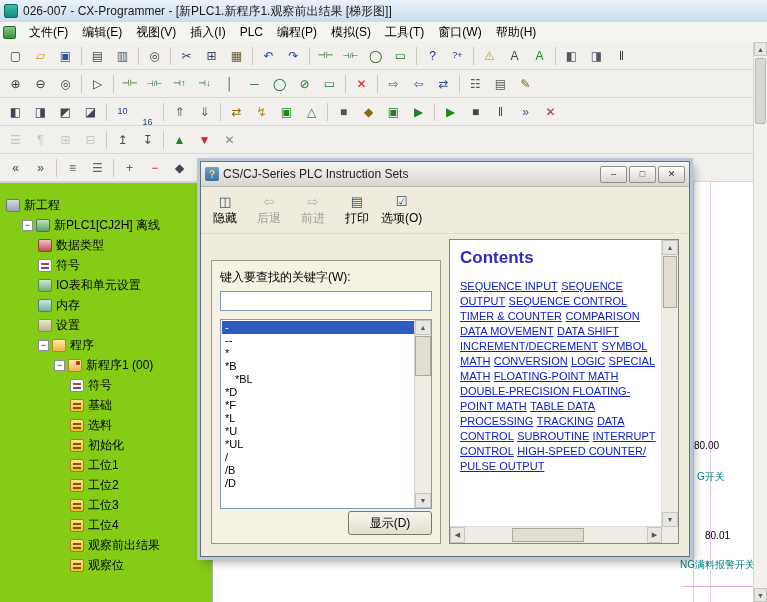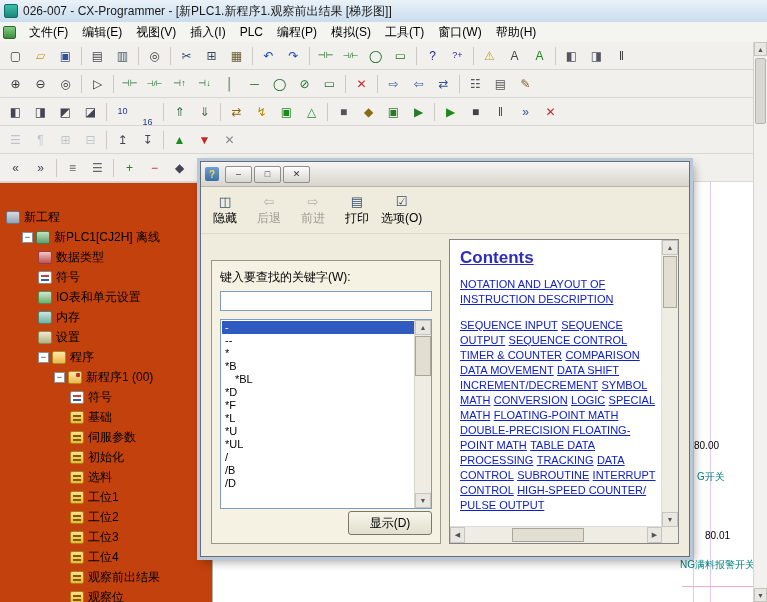--- a/index.html
+++ b/index.html
@@ -15,23 +15,23 @@
   .mdiicon{width:13px;height:13px;margin:0 6px 0 3px;flex:none;border-radius:2px;
     background:linear-gradient(#83cd83,#3d8b3d);border:1px solid #2c6b2c;box-sizing:border-box;}
   .menuitem{padding:2px 7px;white-space:nowrap;}
   .tbrow{position:absolute;left:0;right:14px;height:27px;background:#f1f0ec;
     border-bottom:1px solid #d9d7d1;display:flex;align-items:center;padding-left:3px;overflow:hidden;}
   .tbtn{width:23px;height:22px;margin:0 1px;display:inline-flex;align-items:center;
     justify-content:center;font-size:12px;line-height:1;flex:none;cursor:default;}
   .tbtn.disabled{opacity:.45;}
   .tsep{width:1px;height:18px;background:#ccc9c3;margin:0 3px;flex:none;}
   
-  .treepanel{position:absolute;left:0;top:182px;width:213px;bottom:0;background:#c2410c;
+  .treepanel{position:absolute;left:0;top:182px;width:213px;bottom:0;background:#84cc16;
     border-right:1px solid #b2b0aa;border-top:1px solid #d4d2cc;box-sizing:border-box;
-    padding-top:24px;overflow:hidden;font-size:12px;}
+    padding-top:12px;overflow:hidden;font-size:12px;}
   .titem{height:20px;display:flex;align-items:center;white-space:nowrap;}
   .texp{width:9px;height:9px;border:1px solid #8a909a;background:#fff;color:#222;
     font-size:9px;line-height:7px;display:inline-flex;align-items:center;justify-content:center;
     margin-right:3px;flex:none;box-sizing:content-box;}
   .ticon{width:14px;height:13px;margin-right:4px;flex:none;border-radius:2px;position:relative;box-sizing:border-box;}
   .ic-workspace{background:linear-gradient(#d4dbe2,#98a4b3);border:1px solid #6b7685;}
   .ic-plc{background:linear-gradient(#bfe3bf,#5f9f6f);border:1px solid #3f7f4f;}
   .ic-datatypes{background:linear-gradient(#f2c5c5,#c05050);border:1px solid #904040;}
   .ic-symbols{background:#fff;border:1px solid #8a8a8a;}
   .ic-symbols::before{content:"";position:absolute;left:2px;right:2px;top:3px;height:2px;background:#c04040;box-shadow:0 4px 0 #3a5fa0;}
@@ -89,21 +89,21 @@
   .lb-scroll{position:absolute;top:0;right:0;bottom:0;width:16px;background:#efede3;border-left:1px solid #d8d5c8;}
   .lb-up{position:absolute;top:0;left:0;right:0;height:15px;}
   .lb-dn{position:absolute;bottom:0;left:0;right:0;height:15px;}
   .lb-th{position:absolute;top:16px;left:0;right:0;height:38px;background:#e2dfd2;border:1px solid #a9a796;}
   .display-btn{position:absolute;right:8px;bottom:8px;width:84px;height:24px;
     background:linear-gradient(#f7f5eb,#e2dfcf);border:1px solid #7a7866;border-radius:3px;
     font-size:12px;font-family:inherit;}
   .right-panel{position:absolute;left:248px;top:77px;right:10px;bottom:12px;background:#fff;
     border:1px solid #858585;box-sizing:border-box;}
   .rp-content{position:absolute;top:0;left:0;right:16px;bottom:16px;padding:8px 3px 4px 10px;overflow:hidden;}
-  .contents-heading{font-size:17px;font-weight:bold;color:#2c2cbe;margin-bottom:9px;text-decoration:underline;}
+  .contents-heading{font-size:17px;font-weight:bold;color:#2c2cbe;margin-bottom:9px;}
   .link{color:#1020c8;text-decoration:underline;font-size:11px;line-height:15px;cursor:pointer;}
   .links{margin-top:11px;width:200px;}
   .rp-vscroll{position:absolute;top:0;right:0;bottom:16px;width:16px;background:#efede3;border-left:1px solid #ddd;}
   .rp-hscroll{position:absolute;left:0;right:16px;bottom:0;height:16px;background:#efede3;border-top:1px solid #ddd;}
   .rv-up{position:absolute;top:0;left:0;right:0;height:15px;}
   .rv-dn{position:absolute;bottom:0;left:0;right:0;height:15px;}
   .rv-th{position:absolute;top:16px;left:1px;right:1px;height:50px;background:#e2dfd2;border:1px solid #a9a796;}
   .rh-l{position:absolute;left:0;top:0;bottom:0;width:15px;}
   .rh-r{position:absolute;right:0;top:0;bottom:0;width:15px;}
   .rh-th{position:absolute;left:62px;top:1px;bottom:1px;width:70px;background:#e2dfd2;border:1px solid #a9a796;}
@@ -279,29 +279,25 @@
     <div class="titem" style="padding-left: 70px;">
       <span class="ticon ic-symbols"></span>
       <span>符号</span>
     </div>
     <div class="titem" style="padding-left: 70px;">
       <span class="ticon ic-section"></span>
       <span>基础</span>
     </div>
     <div class="titem" style="padding-left: 70px;">
       <span class="ticon ic-section"></span>
-      <span>伺服参数</span>
+      <span>选料</span>
     </div>
     <div class="titem" style="padding-left: 70px;">
       <span class="ticon ic-section"></span>
       <span>初始化</span>
-    </div>
-    <div class="titem" style="padding-left: 70px;">
-      <span class="ticon ic-section"></span>
-      <span>选料</span>
     </div>
     <div class="titem" style="padding-left: 70px;">
       <span class="ticon ic-section"></span>
       <span>工位1</span>
     </div>
     <div class="titem" style="padding-left: 70px;">
       <span class="ticon ic-section"></span>
       <span>工位2</span>
     </div>
     <div class="titem" style="padding-left: 70px;">
@@ -334,20 +330,21 @@
 
 <div class="vscroll">
   <div class="sqb vs-up">▲</div>
   <div class="vs-th"></div>
   <div class="sqb vs-dn">▼</div>
 </div>
 
 <div class="dialog">
   <div class="dlg-title">
     <span class="helpicon">?</span>
+    <span class="dtext">CS/CJ-Series PLC Instruction Sets</span>
     <span id="dlg-controls"><span class="dctl">–</span><span class="dctl">□</span><span class="dctl">✕</span></span>
   </div>
   <div class="dlg-toolbar" id="dlg-toolbar">
       <div class="dbtn">
         <span class="dico">◫</span>
         <span>隐藏</span>
       </div>
       <div class="dbtn disabled">
         <span class="dico">⇦</span>
         <span>后退</span>
@@ -390,23 +387,20 @@
         <div class="lb-th"></div>
         <div class="sqb lb-dn">▼</div>
       </div>
     </div>
     <button class="display-btn">显示(D)</button>
   </div>
 
   <div class="right-panel">
     <div class="rp-content">
       <div class="contents-heading">Contents</div>
-      <div style="width:200px">
-        <a class="link">NOTATION AND LAYOUT OF INSTRUCTION DESCRIPTION</a>
-      </div>
       <div class="links" id="links"><a class="link">SEQUENCE INPUT</a>  <a class="link">SEQUENCE OUTPUT</a>  <a class="link">SEQUENCE CONTROL</a>  <a class="link">TIMER &amp; COUNTER</a>  <a class="link">COMPARISON</a>  <a class="link">DATA MOVEMENT</a>  <a class="link">DATA SHIFT</a>  <a class="link">INCREMENT/DECREMENT</a>  <a class="link">SYMBOL MATH</a>  <a class="link">CONVERSION</a>  <a class="link">LOGIC</a>  <a class="link">SPECIAL MATH</a>  <a class="link">FLOATING-POINT MATH</a>  <a class="link">DOUBLE-PRECISION FLOATING-POINT MATH</a>  <a class="link">TABLE DATA PROCESSING</a>  <a class="link">TRACKING</a>  <a class="link">DATA CONTROL</a>  <a class="link">SUBROUTINE</a>  <a class="link">INTERRUPT CONTROL</a>  <a class="link">HIGH-SPEED COUNTER/ PULSE OUTPUT</a>  </div>
     </div>
     <div class="rp-vscroll">
       <div class="sqb rv-up">▲</div>
       <div class="rv-th"></div>
       <div class="sqb rv-dn">▼</div>
     </div>
     <div class="rp-hscroll">
       <div class="sqb rh-l">◀</div>
       <div class="rh-th"></div>

